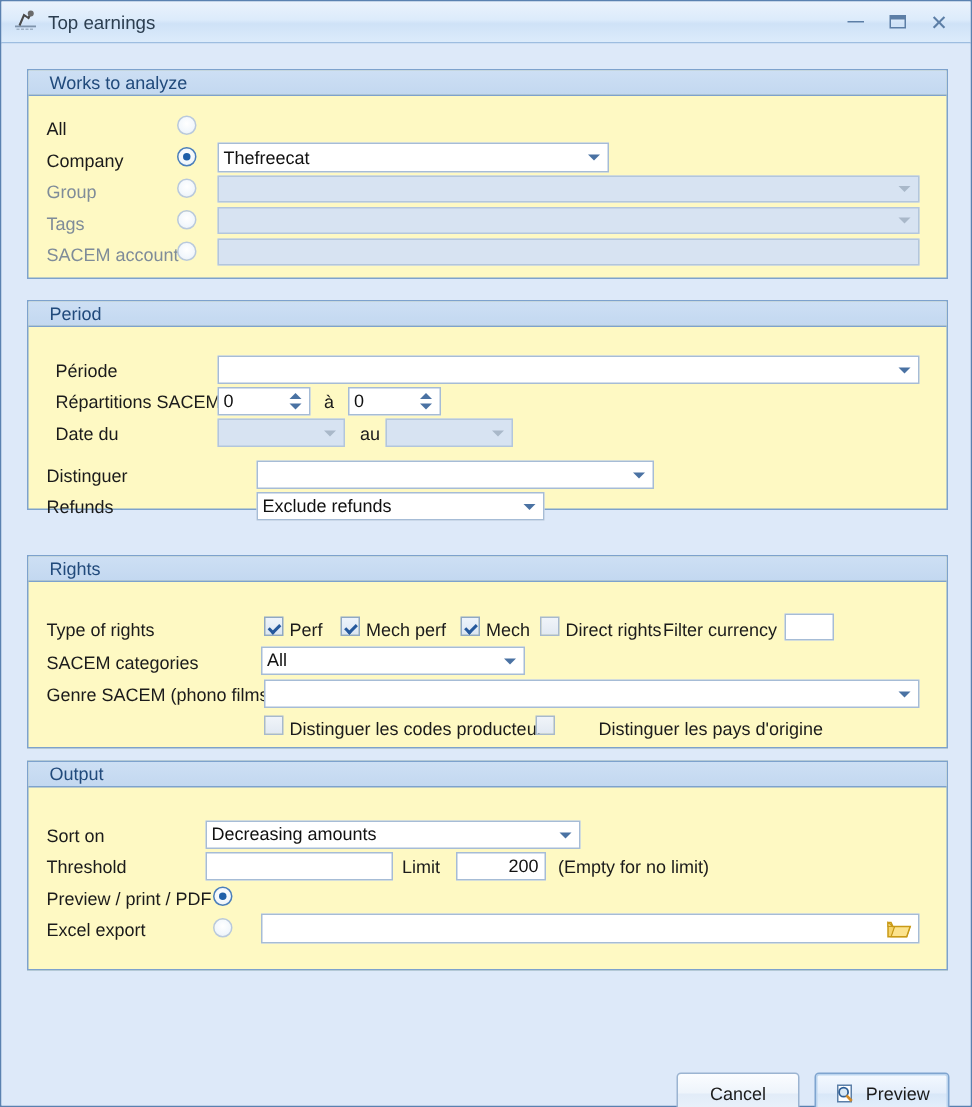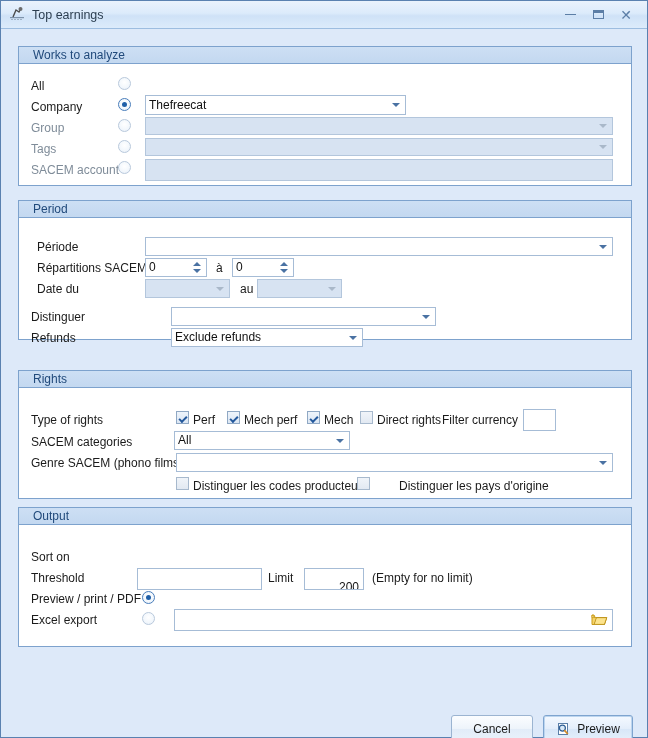--- a/index.html
+++ b/index.html
@@ -39,21 +39,21 @@
   
   .client{
     flex:1 1 auto;position:relative;
     background:#dde9f9;
     padding:0;
   }
   
   .group{
     position:absolute;left:17px;box-sizing:border-box;
     border:1px solid #7da2cd;
-    background:#ffffff;
+    background:#fef9c3;
   }
   .group-header{
     height:17px;line-height:17px;
     background:linear-gradient(to bottom,#cddff4 0%,#c3d8f0 100%);
     border-bottom:1px solid #7da2cd;
     padding-left:14px;
     font-size:12px;color:#214a7b;
     box-sizing:border-box;
   }
   .group-body{position:relative;}
@@ -87,21 +87,21 @@
     border-left:2px solid #24589c;border-bottom:2px solid #24589c;
     transform:rotate(-45deg);
   }
   .cb.off{background:linear-gradient(to bottom,#f0f4f9,#e2e9f2);border-color:#a7b9cd;}
 
   
   .tbox{
     position:absolute;box-sizing:border-box;
     border:1px solid #a6bcd6;background:#ffffff;
     font-size:12px;color:#111;line-height:18px;
-    padding:10px 3px;overflow:hidden;white-space:nowrap;
+    padding:0 3px;overflow:hidden;white-space:nowrap;
   }
   .tbox.num{text-align:right;padding-right:4px;}
   .tbox.disabled{background:#d7e3f2;border-color:#b3c6dc;}
 
   
   .combo{
     position:absolute;box-sizing:border-box;
     border:1px solid #a6bcd6;background:#ffffff;
     font-size:12px;color:#111;line-height:18px;
     padding:0 18px 0 3px;overflow:hidden;white-space:nowrap;
@@ -315,20 +315,24 @@
 
     <div class="group" style="top:478px;width:614px;height:140px;">
       <div class="group-header">Output</div>
       <div class="group-body" style="height:106px;">
 
         <span class="lbl" style="left:12px;top:25px;">Sort on</span>
         <span class="lbl" style="left:12px;top:46px;">Threshold</span>
         <span class="lbl" style="left:12px;top:67px;">Preview / print / PDF</span>
         <span class="lbl" style="left:12px;top:88px;">Excel export</span>
 
+        <div class="combo" style="left:118px;top:22px;width:250px;height:19px;line-height:17px;">
+          <span>Decreasing amounts</span>
+          <span class="arw"></span>
+        </div>
 
         <div class="tbox" style="left:118px;top:43px;width:125px;height:19px;line-height:17px;">
           <span></span>
         </div>
 
         <span class="lbl" style="left:249px;top:46px;">Limit</span>
 
         <div class="tbox num" style="left:285px;top:43px;width:60px;height:19px;line-height:17px;">
           <span>200</span>
         </div>

